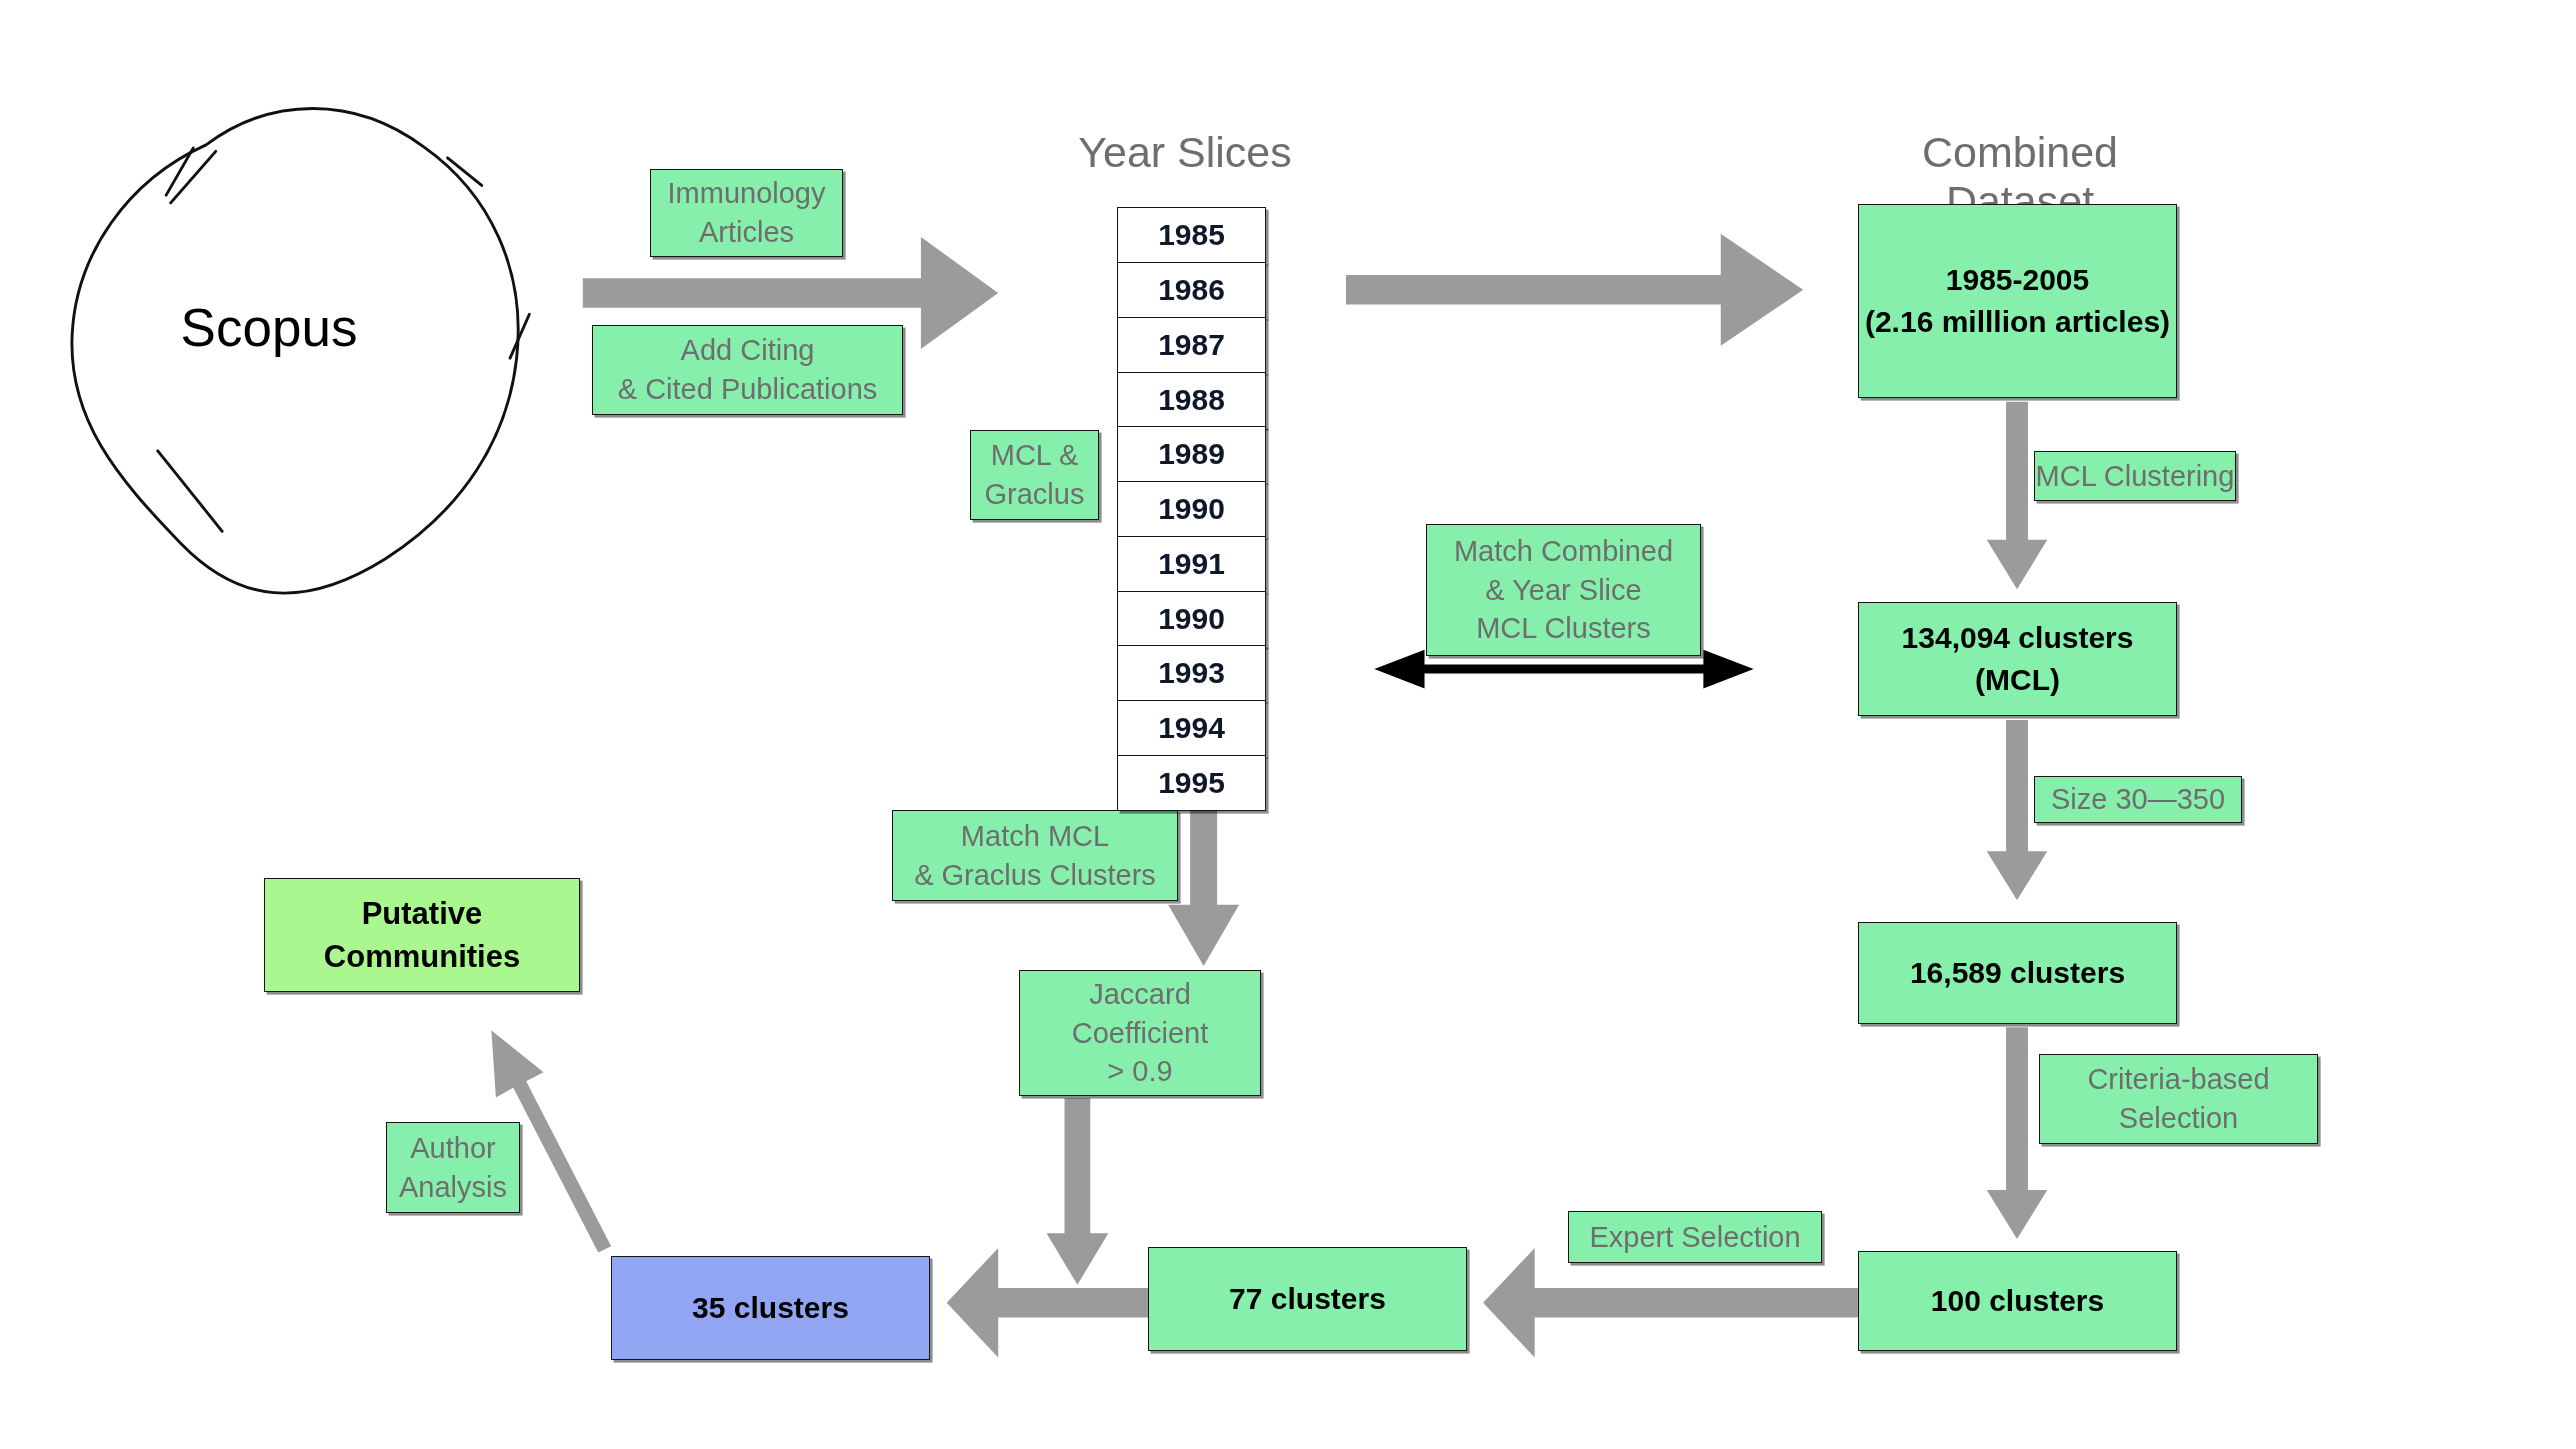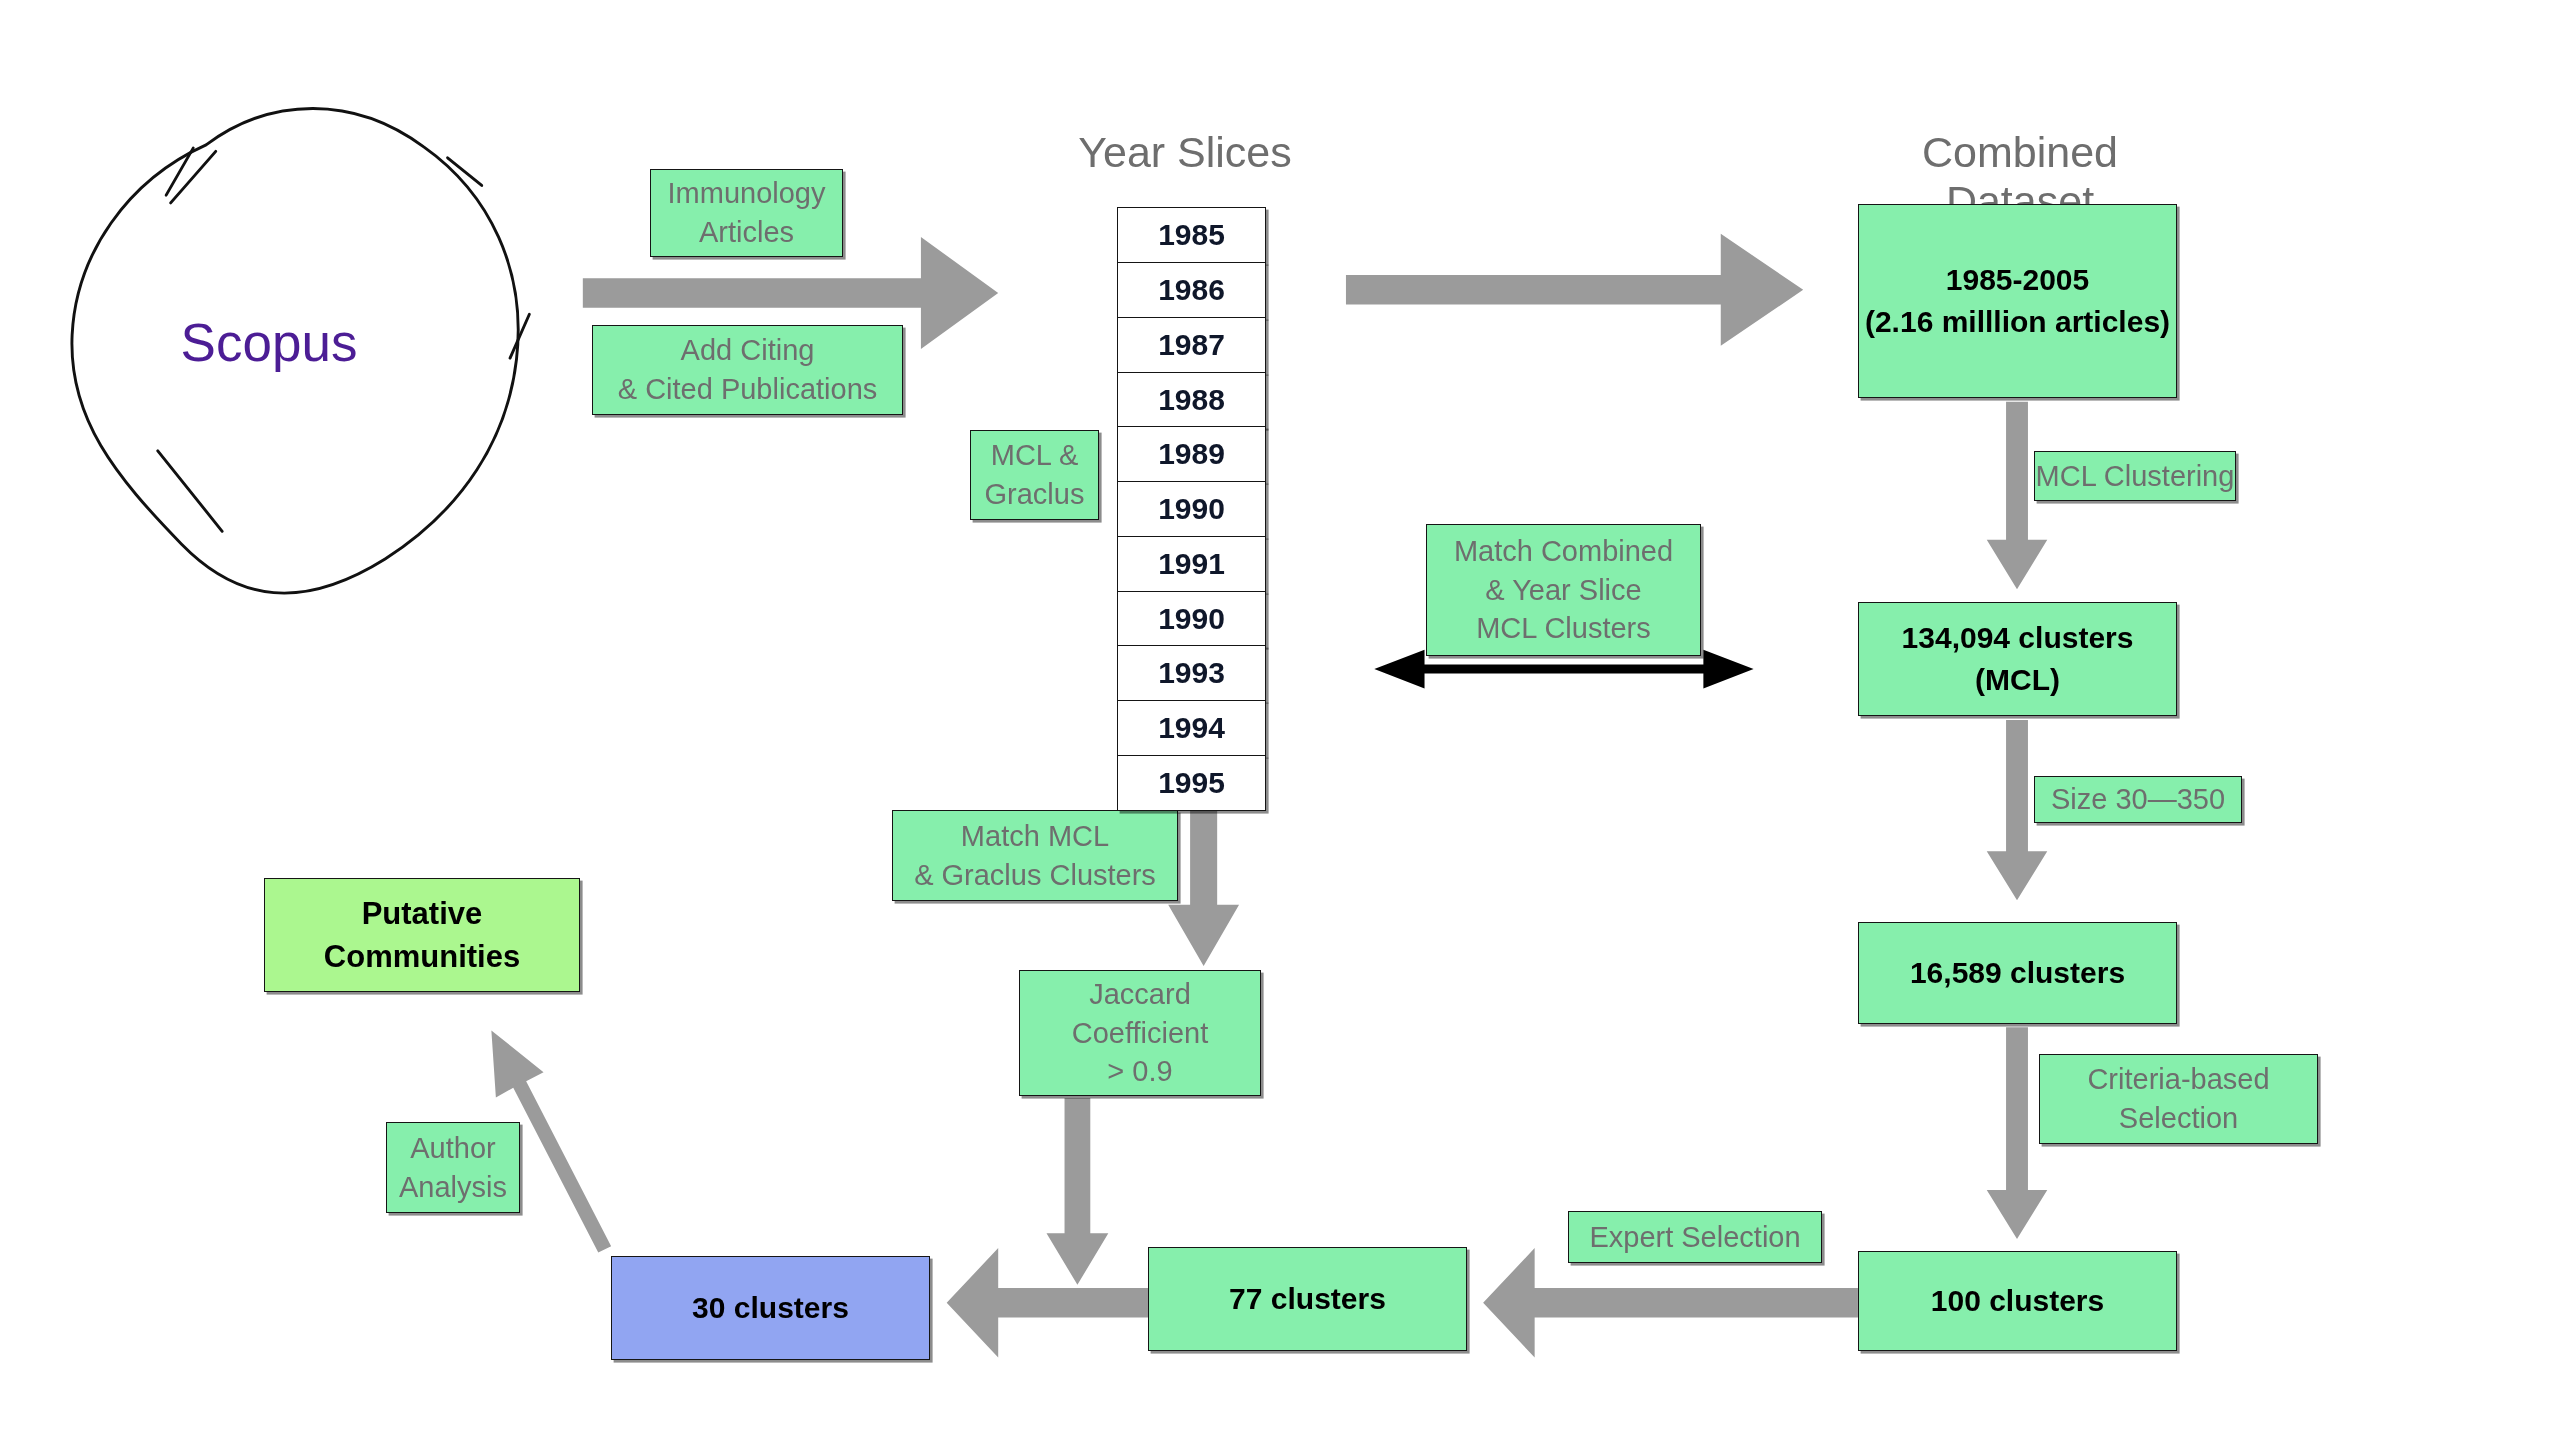--- a/index.html
+++ b/index.html
@@ -30,22 +30,22 @@
   }
   .yearbox{
     position:absolute;box-sizing:border-box;left:1117px;width:149px;height:56px;
     background:#fff;border:1.9px solid #151515;box-shadow:2.6px 2.6px 0 rgba(0,0,0,0.45);
     display:flex;align-items:center;justify-content:center;
     font-size:30px;font-weight:bold;color:#0f172a;
   }
   .fill-green{background:var(--putative-fill,#abf78f);}
   .fill-blue{background:var(--matched-fill,#91a5f2);}
   .scopus-label{
-    position:absolute;left:108px;top:312px;width:322px;
-    text-align:center;font-size:53px;color:#4c1d95;
+    position:absolute;left:108px;top:297px;width:322px;
+    text-align:center;font-size:53px;color:#000000;
   }
 </style>
 </head>
 <body>
 
 <div class="canvas">
 
   <svg class="layer" viewBox="0 0 4000 2250">
 
     <path class="blob" d="M 320 225 C 420 150, 550 148, 658 228 C 760 300, 818 420, 802 558 C 788 680, 720 790, 598 868 C 470 948, 370 935, 282 845 C 180 740, 106 650, 112 520 C 118 395, 198 280, 320 225 Z"></path>
@@ -156,21 +156,21 @@
 
   <div class="box" style="left:1858px;top:1251px;width:319px;height:100px;">
     <div class="nodetext">100 clusters</div>
   </div>
 
   <div class="box" style="left:1148px;top:1247px;width:319px;height:104px;">
     <div class="nodetext">77 clusters</div>
   </div>
 
   <div class="box fill-blue" style="left:611px;top:1256px;width:319px;height:104px;">
-    <div class="nodetext">30 clusters</div>
+    <div class="nodetext">35 clusters</div>
   </div>
 
   <div class="box fill-green" style="left:264px;top:878px;width:316px;height:114px;">
     <div class="nodetext" style="font-size:31px;">Putative</div>
     <div class="nodetext" style="font-size:31px;">Communities</div>
   </div>
 
 </div>
 
 

